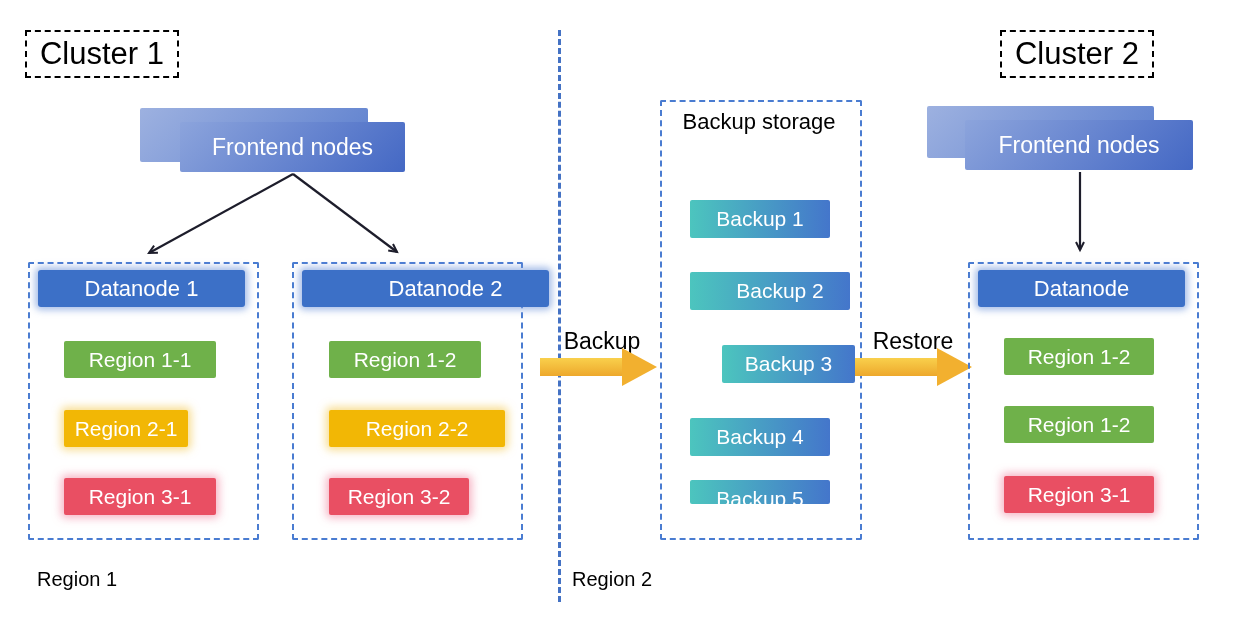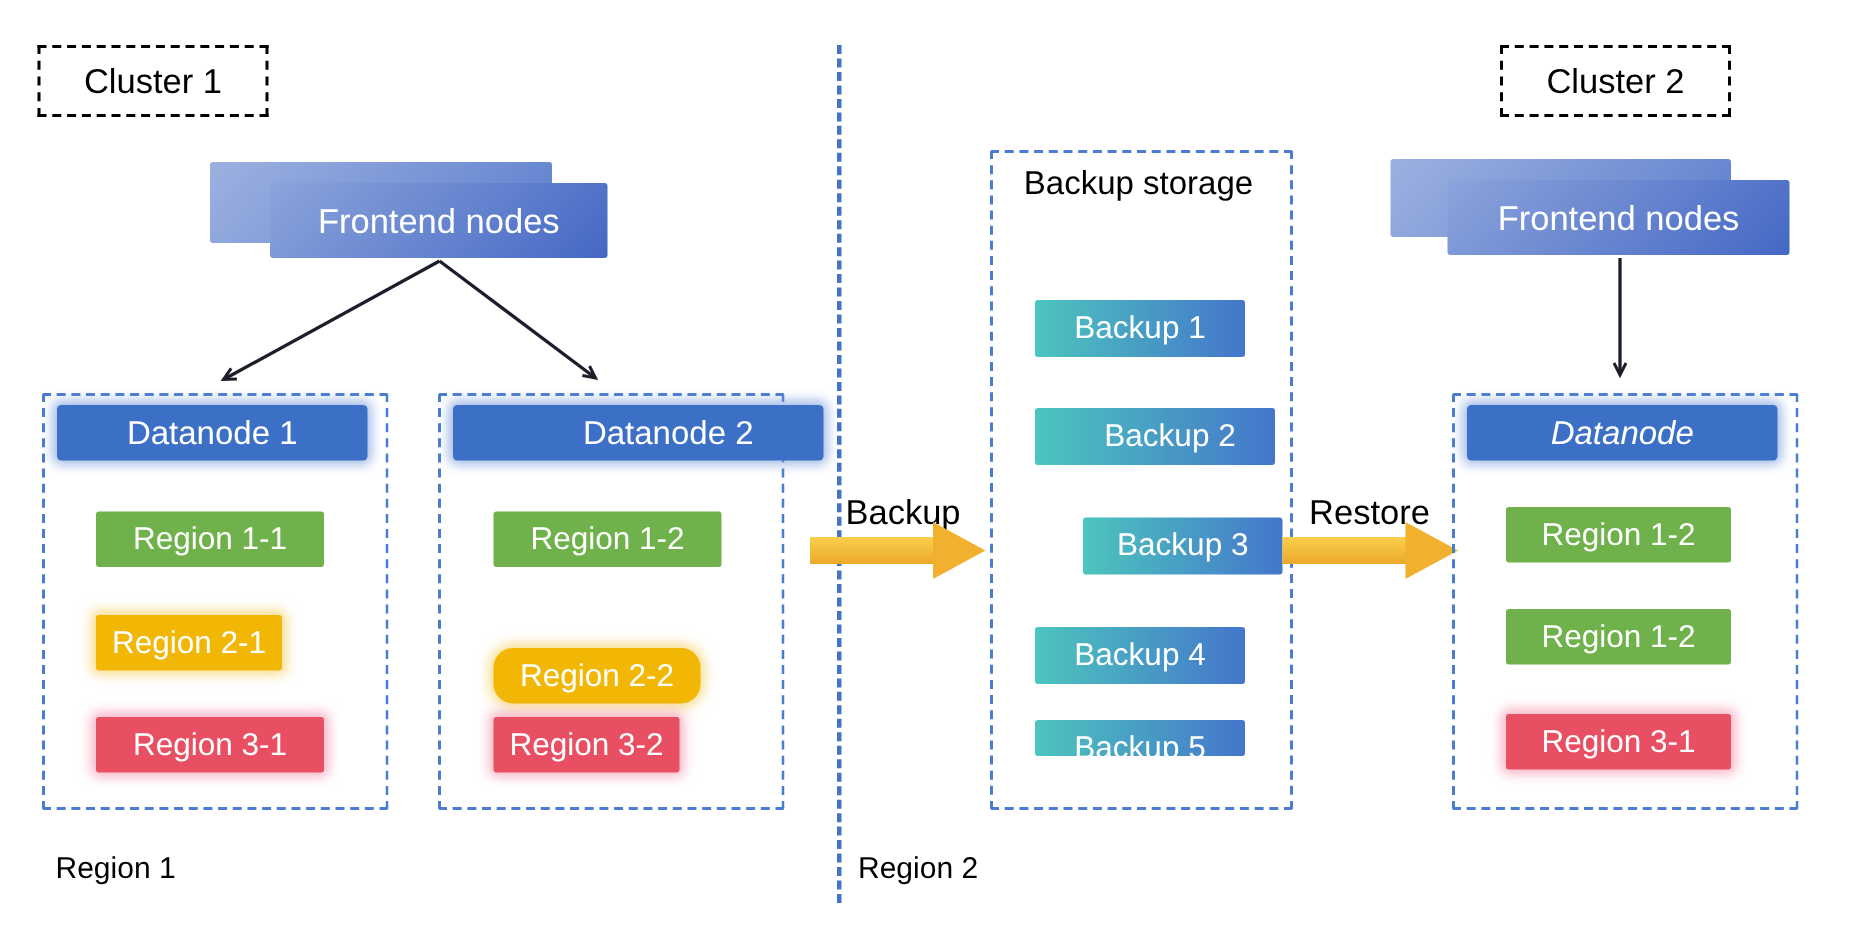--- a/index.html
+++ b/index.html
@@ -4,21 +4,21 @@
 <style>
   html,body{margin:0;padding:0;background:#fff;}
   .canvas{
     position:relative;width:1234px;height:632px;background:#fff;overflow:hidden;
     font-family:"Liberation Sans", sans-serif;color:#111;
   }
   .abs{position:absolute;}
   
   .cluster-label{
     border:2px dashed #000;width:150px;height:44px;line-height:44px;
-    text-align:center;font-size:23px;color:#000;background:#fff;
+    text-align:center;font-size:31px;color:#000;background:#fff;
   }
   
   .fe-back{
     background:linear-gradient(135deg,#9db1e0 0%,#5c7fce 100%);
     border-radius:2px;
   }
   .fe-front{
     background:linear-gradient(135deg,#8ca4dc 0%,#4468c4 100%);
     border-radius:2px;color:#fff;font-size:23px;text-align:center;
   }
@@ -94,22 +94,22 @@
 
   <div class="abs dashed-box" style="left:28px;top:262px;width:227px;height:274px;"></div>
   <div class="abs node-header" style="left:38px;top:270px;width:207px;height:37px;">Datanode 1</div>
   <div class="abs region" style="left:64px;top:341px;width:152px;height:37px;" data-color="green">Region 1-1</div>
   <div class="abs region" style="left:64px;top:410px;width:124px;height:37px;" data-color="yellow">Region 2-1</div>
   <div class="abs region" style="left:64px;top:478px;width:152px;height:37px;" data-color="red">Region 3-1</div>
 
   <div class="abs dashed-box" style="left:292px;top:262px;width:227px;height:274px;"></div>
   <div class="abs node-header" style="left:302px;top:270px;width:207px;height:37px;padding-left:40px;">Datanode 2</div>
   <div class="abs region" style="left:329px;top:341px;width:152px;height:37px;" data-color="green">Region 1-2</div>
-  <div class="abs region" style="left:329px;top:432px;width:138px;height:37px;border-radius:13px;" data-color="yellow">Region 2-2</div>
-  <div class="abs region" style="left:329px;top:478px;width:124px;height:37px;" data-color="red">Region 3-2</div>
+  <div class="abs region" style="left:329px;top:410px;width:176px;height:37px;" data-color="yellow">Region 2-2</div>
+  <div class="abs region" style="left:329px;top:478px;width:140px;height:37px;" data-color="red">Region 3-2</div>
 
   <div class="abs flow-label" style="left:552px;top:328px;width:100px;">Backup</div>
   <div class="abs flow-arrow" style="left:540px;top:347px;">
     <div class="fa-body"></div>
     <div class="fa-head"></div>
   </div>
 
   <div class="abs dashed-box" style="left:660px;top:100px;width:198px;height:436px;"></div>
   <div class="abs bs-title" style="left:670px;top:108px;width:178px;">Backup storage</div>
   <div class="abs backup-item" style="left:690px;top:200px;width:140px;height:38px;">Backup 1</div>
@@ -123,21 +123,21 @@
     <div class="fa-body"></div>
     <div class="fa-head"></div>
   </div>
 
   <div class="abs cluster-label" style="left:1000px;top:30px;">Cluster 2</div>
 
   <div class="abs fe-back" style="left:927px;top:106px;width:227px;height:52px;"></div>
   <div class="abs fe-front" style="left:965px;top:120px;width:228px;height:50px;line-height:50px;">Frontend nodes</div>
 
   <div class="abs dashed-box" style="left:968px;top:262px;width:227px;height:274px;"></div>
-  <div class="abs node-header" style="left:978px;top:270px;width:207px;height:37px;font-style:italic;">Datanode</div>
+  <div class="abs node-header" style="left:978px;top:270px;width:207px;height:37px;">Datanode</div>
   <div class="abs region" style="left:1004px;top:338px;width:150px;height:37px;" data-color="green">Region 1-2</div>
   <div class="abs region" style="left:1004px;top:406px;width:150px;height:37px;" data-color="green">Region 1-2</div>
   <div class="abs region" style="left:1004px;top:476px;width:150px;height:37px;" data-color="red">Region 3-1</div>
 
   <div class="abs bottom-label" style="left:37px;top:568px;">Region 1</div>
   <div class="abs bottom-label" style="left:572px;top:568px;">Region 2</div>
 
 </div>
 
 </body></html>

